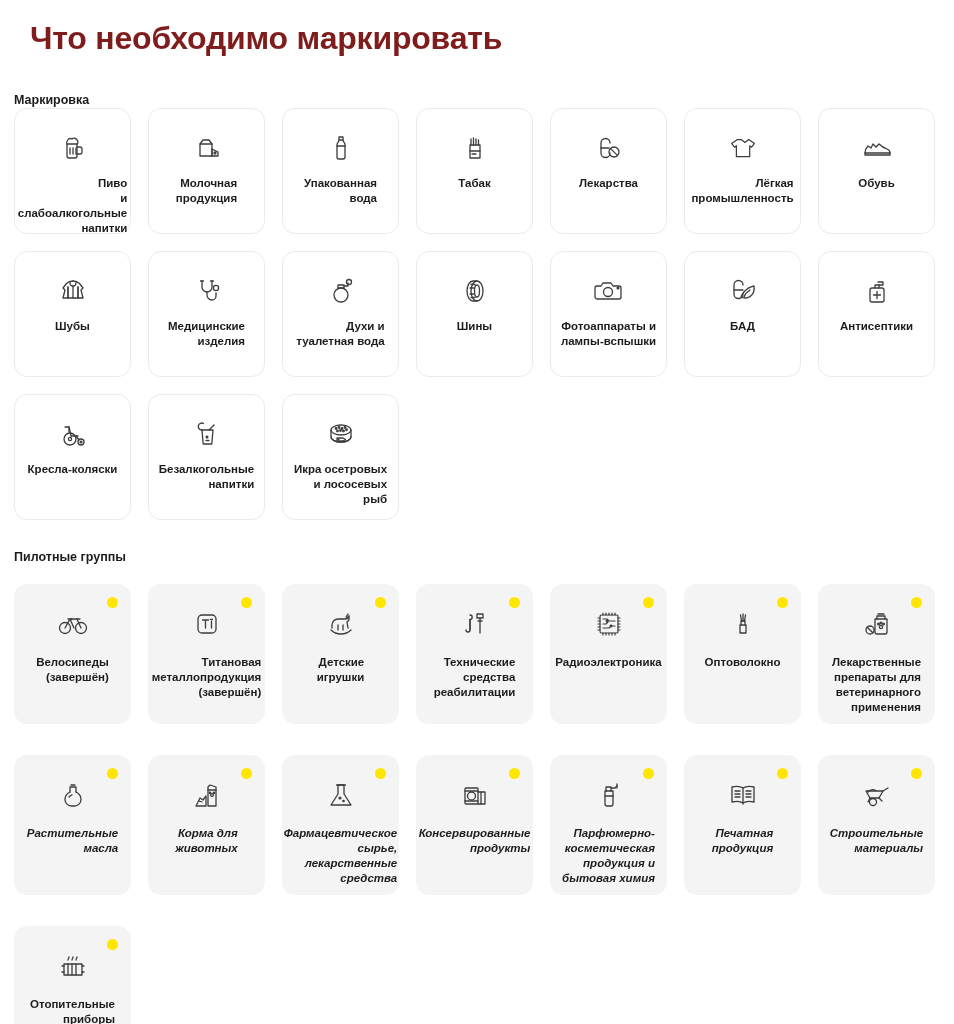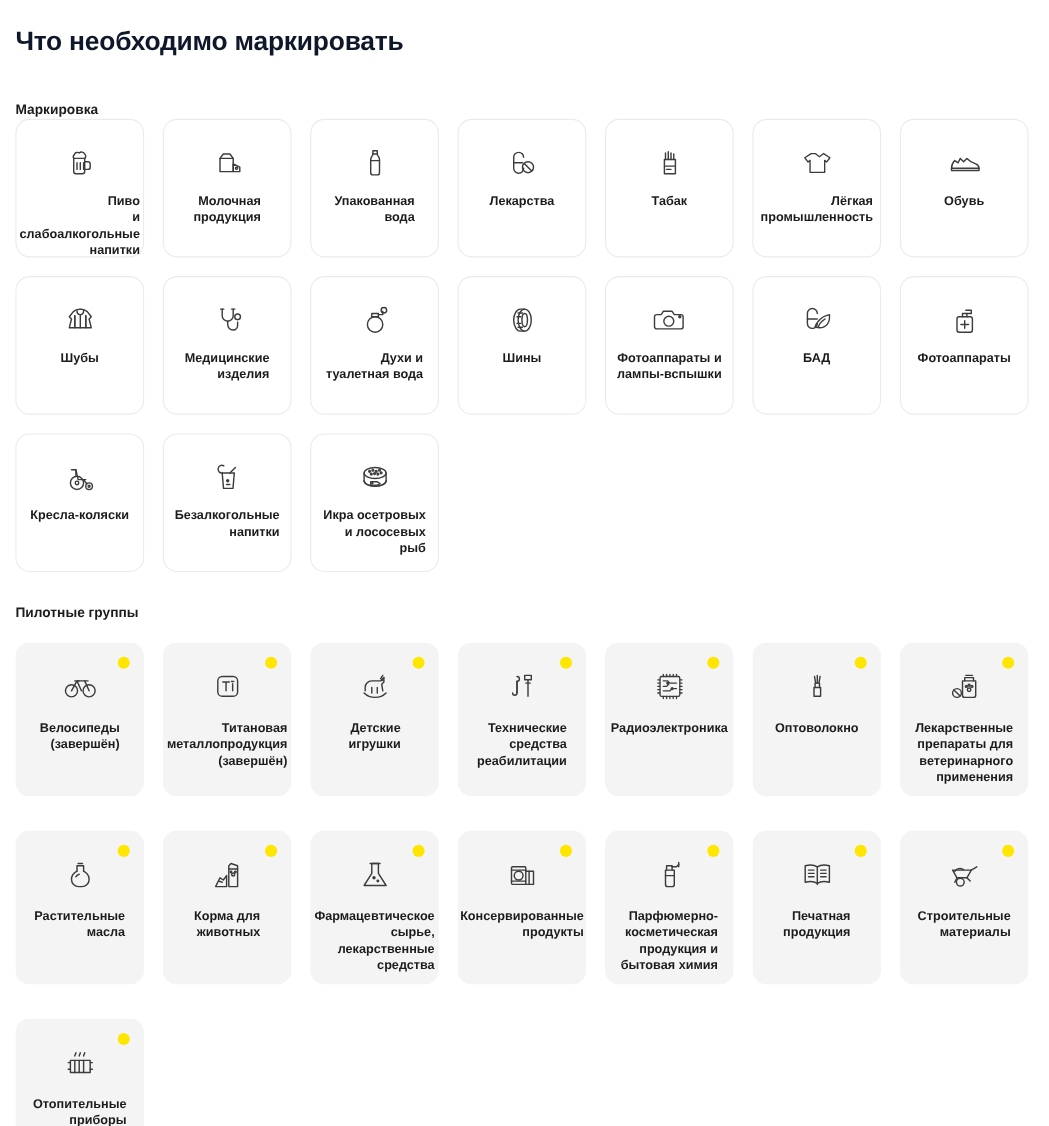--- a/index.html
+++ b/index.html
@@ -12,25 +12,25 @@
     height: 1024px;
     font-family: "Liberation Sans", "DejaVu Sans", sans-serif;
     color: #1c1c1c;
     overflow: hidden;
   }
   .page {
     padding: 0 14px;
     box-sizing: border-box;
   }
   .page-title {
-    font-size: 24px;
+    font-size: 32px;
     font-weight: bold;
     letter-spacing: -0.2px;
-    color: #0f172a;
-    margin: 21px 0 0 0;
+    color: #7f1d1d;
+    margin: 21px 0 0 16px;
     line-height: 34px;
   }
   .section-label {
     font-size: 12.5px;
     font-weight: bold;
     color: #1c1c1c;
     margin-top: 37px;
     margin-bottom: 0;
     line-height: 16px;
   }
@@ -56,21 +56,21 @@
   .card.mark {
     border: 1px solid #ebebeb;
     background: #ffffff;
   }
   .card.pilot {
     border: 1px solid transparent;
     background: #f4f4f4;
   }
   .row-1 .card, .row-2 .card, .row-3 .card { height: 126px; }
   .prow-1 .card { height: 140px; }
-  .prow-2 .card { height: 140px; }
+  .prow-2 .card { height: 140px; font-style: italic; }
   .prow-3 .card { height: 110px; }
   .card-icon {
     width: 34px;
     height: 34px;
     display: flex;
     align-items: center;
     justify-content: center;
     color: #3c3c3c;
     margin-bottom: 11px;
     flex: none;
@@ -140,38 +140,38 @@
             <path d="M14 8c0 2-2 2.5-2 5v12a2 2 0 0 0 2 2h4a2 2 0 0 0 2-2V13c0-2.5-2-3-2-5"></path>
             <path d="M12 14h8"></path>
           </svg>
         </span>
         <span class="card-label">Упакованная
 вода</span>
       </div>
       <div class="card mark">
         <span class="card-icon">
           <svg width="32" height="32" viewBox="0 0 32 32" fill="none" stroke="#3c3c3c" stroke-width="1.3" stroke-linecap="round" stroke-linejoin="round">
+            <path d="M11 13h10v13H11z"></path>
+            <path d="M11 19h10"></path>
+            <path d="M13 22h4"></path>
+            <path d="M12 13V7M14.5 13V6M17 13V7M19.5 13V8"></path>
+          </svg>
+        </span>
+        <span class="card-label">Табак</span>
+      </div>
+      <div class="card mark">
+        <span class="card-icon">
+          <svg width="32" height="32" viewBox="0 0 32 32" fill="none" stroke="#3c3c3c" stroke-width="1.3" stroke-linecap="round" stroke-linejoin="round">
             <path d="M17 11a4.5 4.5 0 0 0-9 0v10a4.5 4.5 0 0 0 9 0"></path>
             <path d="M8 16h8"></path>
             <circle cx="21" cy="20" r="5"></circle>
             <path d="M17.6 16.6l6.8 6.8"></path>
           </svg>
         </span>
         <span class="card-label">Лекарства</span>
-      </div>
-      <div class="card mark">
-        <span class="card-icon">
-          <svg width="32" height="32" viewBox="0 0 32 32" fill="none" stroke="#3c3c3c" stroke-width="1.3" stroke-linecap="round" stroke-linejoin="round">
-            <path d="M11 13h10v13H11z"></path>
-            <path d="M11 19h10"></path>
-            <path d="M13 22h4"></path>
-            <path d="M12 13V7M14.5 13V6M17 13V7M19.5 13V8"></path>
-          </svg>
-        </span>
-        <span class="card-label">Табак</span>
       </div>
       <div class="card mark">
         <span class="card-icon">
           <svg width="32" height="32" viewBox="0 0 32 32" fill="none" stroke="#3c3c3c" stroke-width="1.3" stroke-linecap="round" stroke-linejoin="round">
             <path d="M12 7l-6 4 3 4 2-1.5V25h14V13.5L27 15l3-4-6-4-4 3-4-3z" transform="translate(-2,0) scale(0.95) translate(1,1)"></path>
           </svg>
         </span>
         <span class="card-label">Лёгкая
 промышленность</span>
       </div>
@@ -258,21 +258,21 @@
       </div>
       <div class="card mark">
         <span class="card-icon">
           <svg width="32" height="32" viewBox="0 0 32 32" fill="none" stroke="#3c3c3c" stroke-width="1.3" stroke-linecap="round" stroke-linejoin="round">
             <path d="M11 13h10a2 2 0 0 1 2 2v10a2 2 0 0 1-2 2H11a2 2 0 0 1-2-2V15a2 2 0 0 1 2-2z"></path>
             <path d="M14 13v-3h4v3"></path>
             <path d="M18 10h4V7h-5"></path>
             <path d="M16 16.5v7M12.5 20h7"></path>
           </svg>
         </span>
-        <span class="card-label">Фотоаппараты</span>
+        <span class="card-label">Антисептики</span>
       </div>
     </div>
 
     <div class="grid row-3">
       <div class="card mark">
         <span class="card-icon">
           <svg width="32" height="32" viewBox="0 0 32 32" fill="none" stroke="#3c3c3c" stroke-width="1.3" stroke-linecap="round" stroke-linejoin="round">
             <circle cx="13" cy="21" r="6"></circle>
             <circle cx="13" cy="21" r="1.6"></circle>
             <circle cx="24" cy="24" r="3"></circle>

